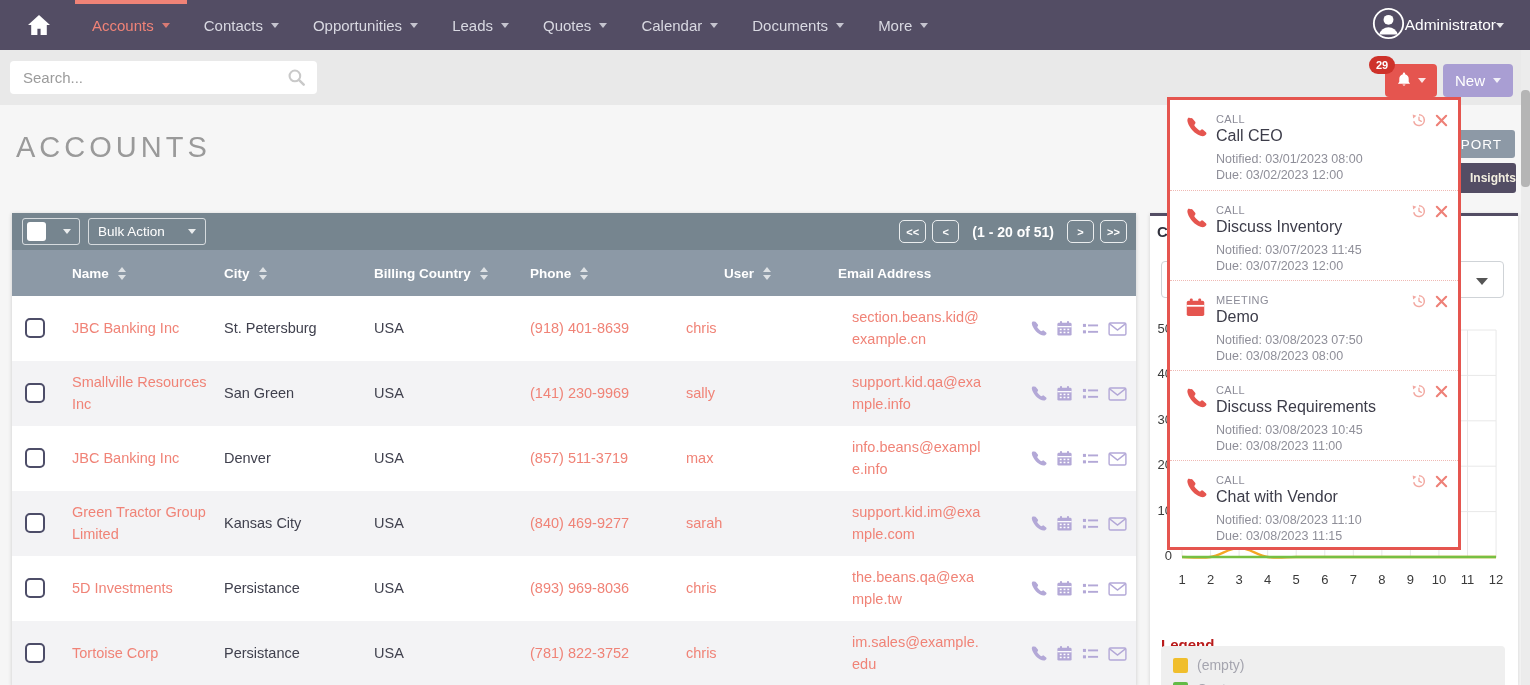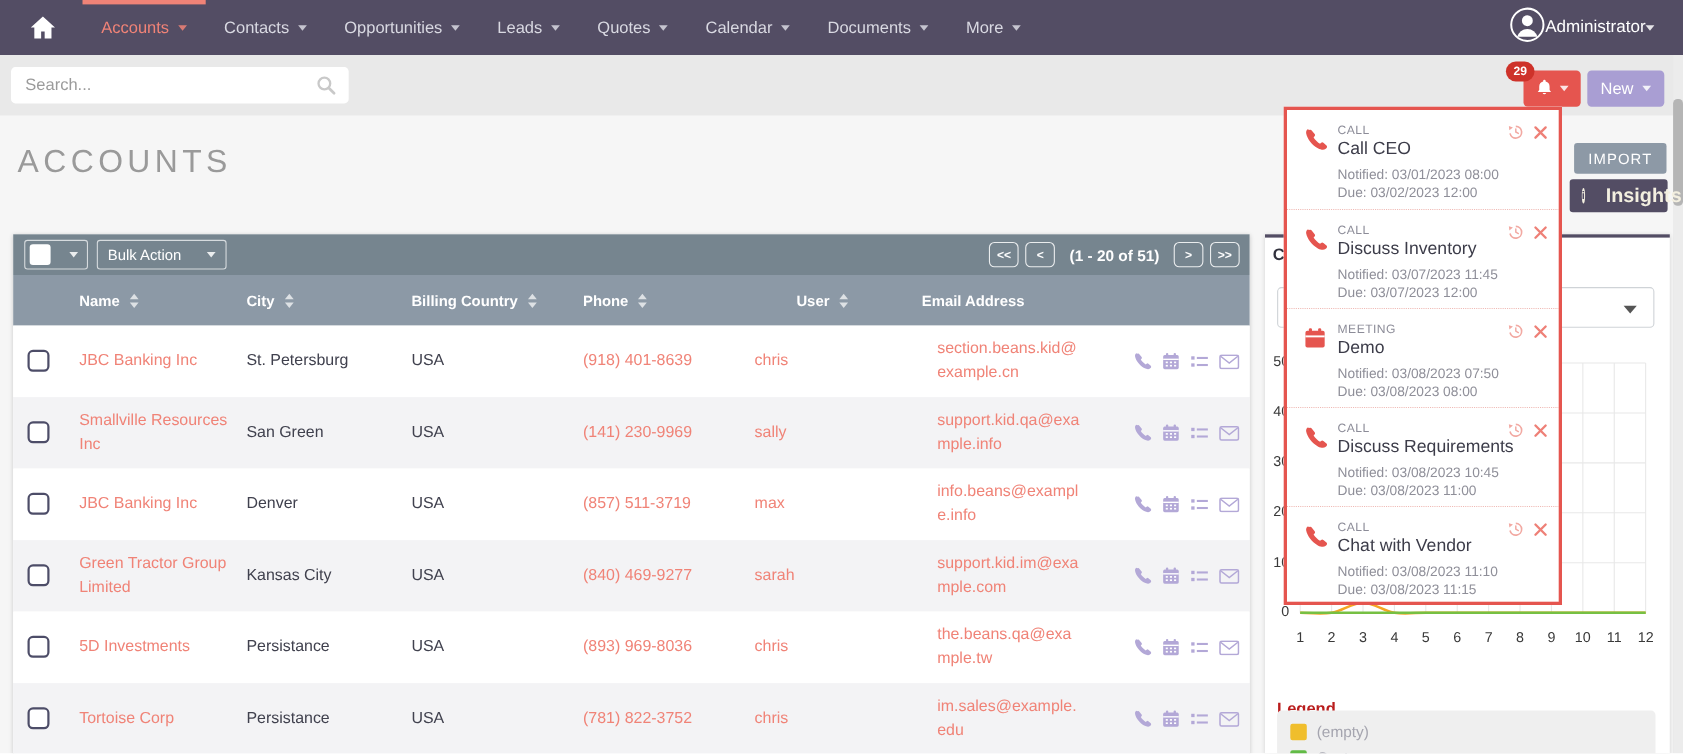--- a/index.html
+++ b/index.html
@@ -21,21 +21,21 @@
   .search-wrap input { width:100%; height:100%; border:none; outline:none; background:transparent; padding:0 42px 0 13px; font-size:15px; color:#555; font-family:"Liberation Sans", sans-serif; }
   .search-wrap input::placeholder { color:#9B9B9B; }
   .search-icon { position:absolute; right:11px; top:7px; }
   .bell-btn { position:absolute; left:1385px; top:14px; width:52px; height:33px; background:var(--notification_red,#E5554F); border:none; border-radius:4px; display:flex; align-items:center; justify-content:center; gap:6px; color:#fff; cursor:pointer; }
   .notif-badge { position:absolute; left:1369px; top:6px; background:var(--badge_red,#CE322A); color:#fff; font-size:11px; font-weight:bold; padding:3px 7px; border-radius:10px; z-index:60; }
   .new-btn { position:absolute; left:1443px; top:14px; width:70px; height:33px; background:var(--new_purple,#A99ED3); border:none; border-radius:4px; color:#fff; font-size:15px; display:flex; align-items:center; justify-content:center; gap:8px; cursor:pointer; font-family:"Liberation Sans", sans-serif; }
 
   
   .page-title { position:absolute; left:16px; top:131px; font-size:29px; font-weight:400; letter-spacing:4px; color:#9A9A9A; }
   .import-btn { position:absolute; left:1431px; top:130px; width:84px; height:28px; background:var(--import_gray,#8D99A6); border:none; border-radius:3px; color:#fff; font-size:13.5px; letter-spacing:1px; z-index:5; cursor:pointer; font-family:"Liberation Sans", sans-serif; }
-  .insights-btn { position:absolute; left:1427px; top:163px; width:89px; height:30px; background:var(--navbar_bg,#534D64); border:none; border-radius:3px; color:#F3EFE0; font-size:18px; font-weight:bold; display:flex; align-items:center; gap:19px; padding-left:11px; z-index:5; cursor:pointer; font-family:"Liberation Sans", sans-serif; }
+  .insights-btn { position:absolute; left:1427px; top:163px; width:89px; height:30px; background:var(--navbar_bg,#534D64); border:none; border-radius:3px; color:#F3EFE0; font-size:12px; font-weight:bold; display:flex; align-items:center; gap:19px; padding-left:11px; z-index:5; cursor:pointer; font-family:"Liberation Sans", sans-serif; }
   .ins-icon { width:14px; height:14px; border-radius:50%; background:#F3EFE0; color:#534D64; font-size:10px; font-weight:bold; display:flex; align-items:center; justify-content:center; }
   .ins-icon::after { content:"i"; }
 
   
   .list-card { position:absolute; left:12px; top:213px; width:1124px; height:473px; background:#fff; box-shadow:0 1px 4px rgba(0,0,0,.18); z-index:10; }
   .list-toolbar { height:37px; background:var(--toolbar_bg,#76858F); position:relative; display:flex; align-items:center; }
   .check-group { margin-left:10px; width:58px; height:27px; border:1px solid rgba(255,255,255,.7); border-radius:3px; display:flex; align-items:center; justify-content:space-between; padding:0 8px 0 4px; color:#fff; cursor:pointer; }
   .cb-white { width:19px; height:19px; background:#fff; border-radius:3px; }
   .bulk-dd { margin-left:8px; width:118px; height:27px; border:1px solid rgba(255,255,255,.7); border-radius:3px; color:#fff; font-size:13.5px; display:flex; align-items:center; justify-content:space-between; padding:0 9px; cursor:pointer; }
   .pagination { position:absolute; right:9px; top:0; height:100%; display:flex; align-items:center; gap:6px; color:#fff; }
@@ -69,21 +69,21 @@
   .dark-caret { position:absolute; right:15px; top:16px; border-left:6px solid transparent; border-right:6px solid transparent; border-top:7px solid #555; width:0; height:0; }
   .chart-svg { position:absolute; left:26px; top:108px; }
   .ytick { position:absolute; width:22px; left:0; text-align:right; font-size:13px; color:#3A3A3A; }
   .xtick { position:absolute; width:26px; text-align:center; font-size:13px; color:#3A3A3A; top:356px; }
   .legend-title { position:absolute; left:11px; top:420px; font-size:15px; font-weight:bold; color:#b91c1c; }
   .legend-box { position:absolute; left:11px; top:430px; width:344px; height:60px; background:#EFEFEF; border-radius:4px; padding:7px 0; }
   .legend-item { display:flex; align-items:center; gap:9px; padding:4px 12px; font-size:14px; color:#A5A5AF; }
   .legend-sq { width:15px; height:15px; border-radius:2px; }
 
   
-  .notif-panel { position:absolute; left:1167px; top:97px; width:253px; height:453px; background:#fff; border:3px solid var(--notification_red,#E5554F); z-index:50; }
+  .notif-panel { position:absolute; left:1167px; top:97px; width:294px; height:453px; background:#fff; border:3px solid var(--notification_red,#E5554F); z-index:50; }
   .notif-item { height:90px; position:relative; border-top:1px dotted #EFB9B4; cursor:pointer; }
   .notif-item:first-child { border-top:none; }
   .n-icon { position:absolute; left:15px; top:16px; color:var(--notification_red,#E5554F); }
   .n-type { position:absolute; left:46px; top:13px; font-size:11px; color:#8C8C98; letter-spacing:.4px; }
   .n-title { position:absolute; left:46px; top:27px; font-size:16px; color:#3C3C49; }
   .n-meta1 { position:absolute; left:46px; top:52px; font-size:12.5px; color:#8F8F99; }
   .n-meta2 { position:absolute; left:46px; top:68px; font-size:12.5px; color:#8F8F99; }
   .n-actions { position:absolute; right:10px; top:12px; display:flex; gap:8px; align-items:center; }
   .n-history { color:#F2A9A2; cursor:pointer; }
   .n-close { color:#EE8077; cursor:pointer; }

